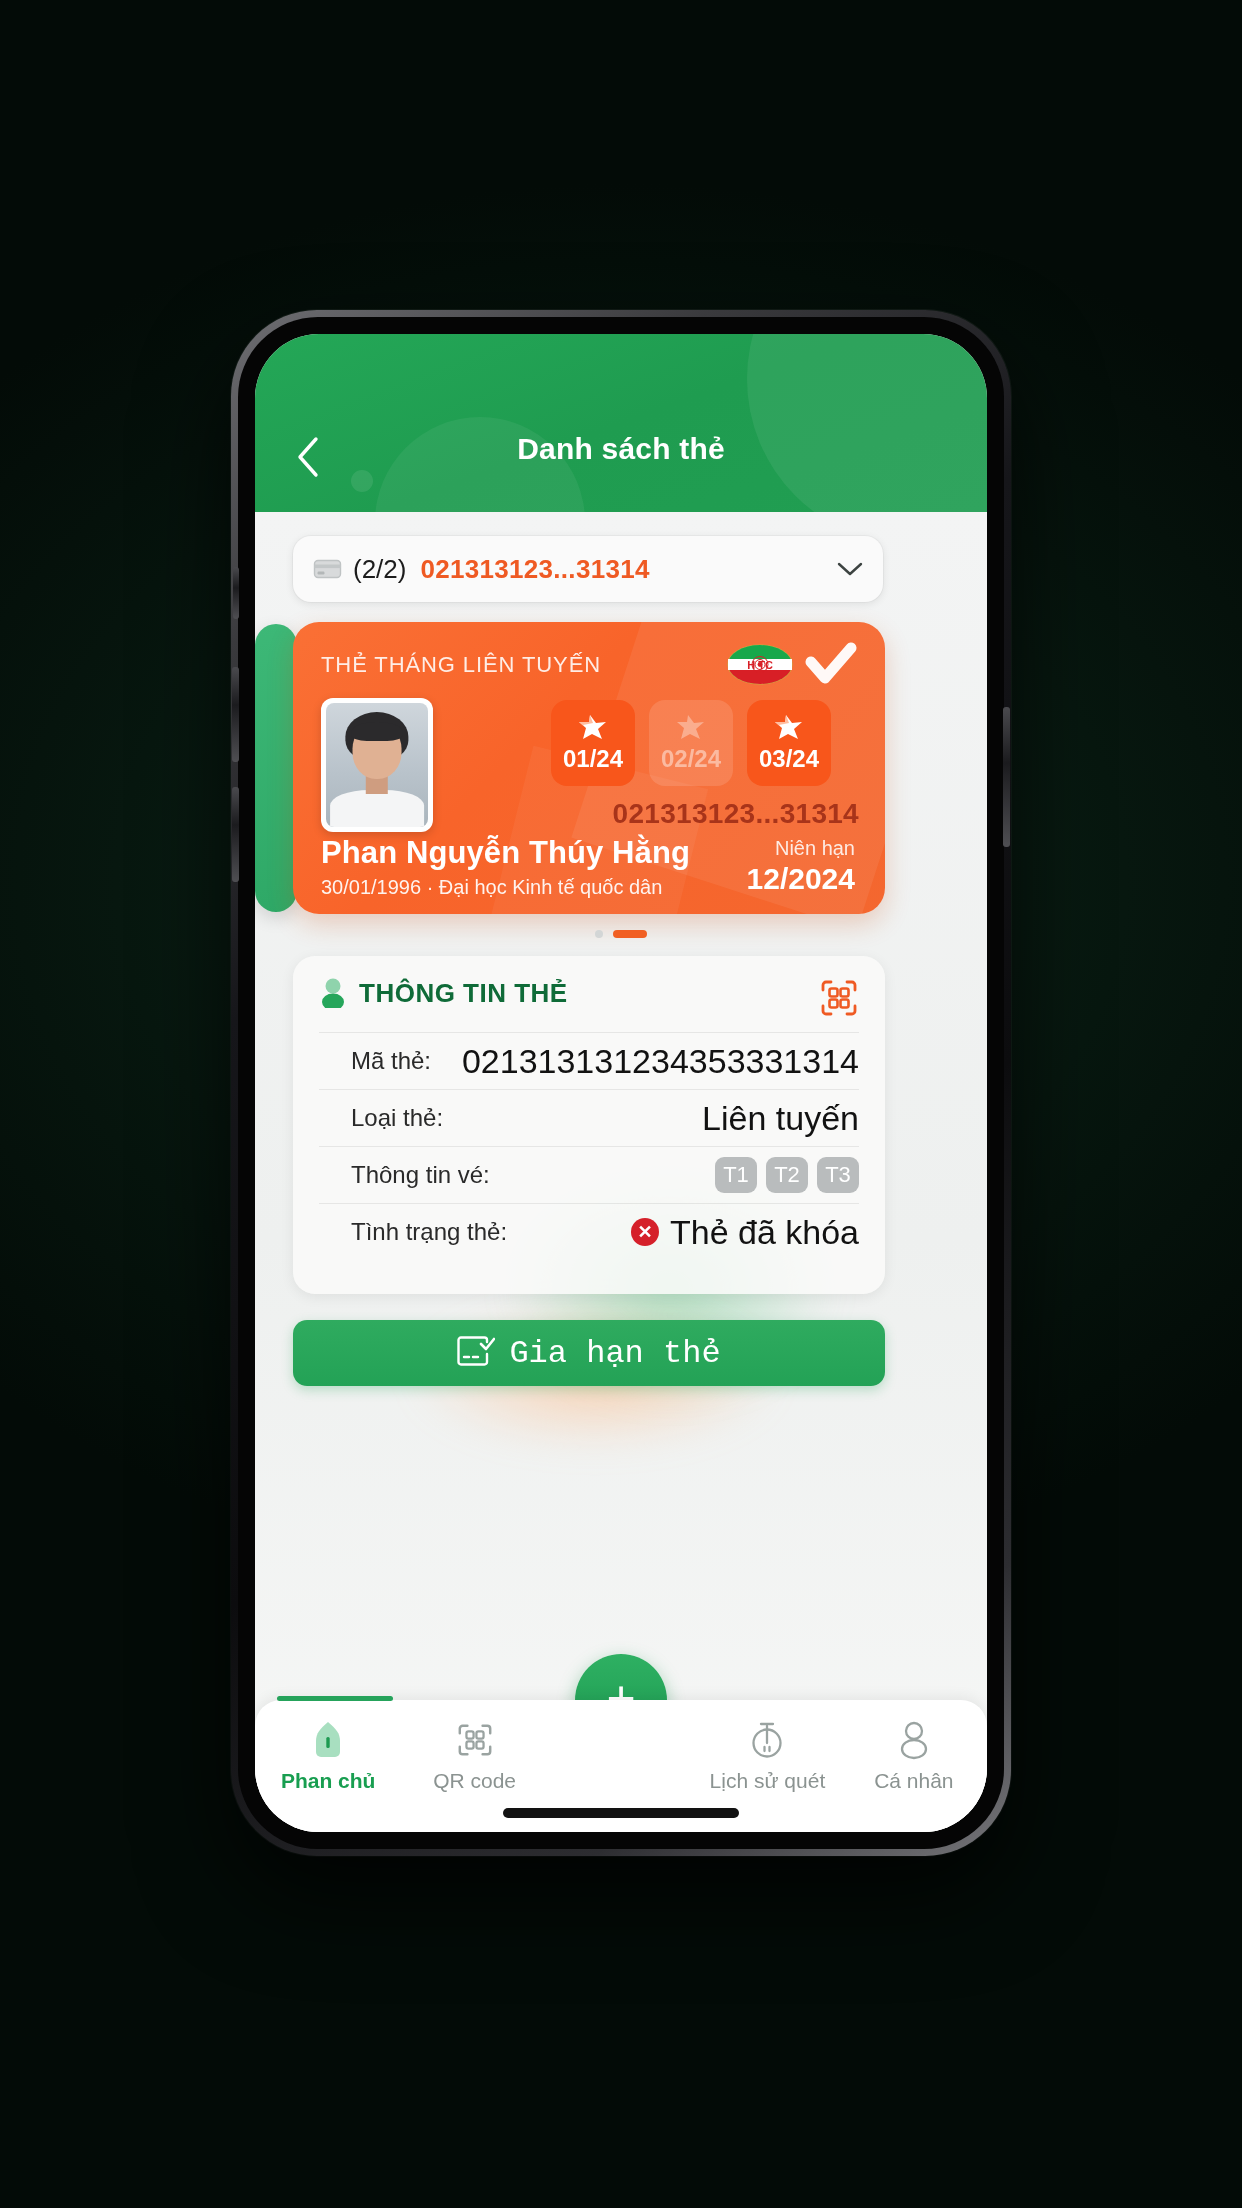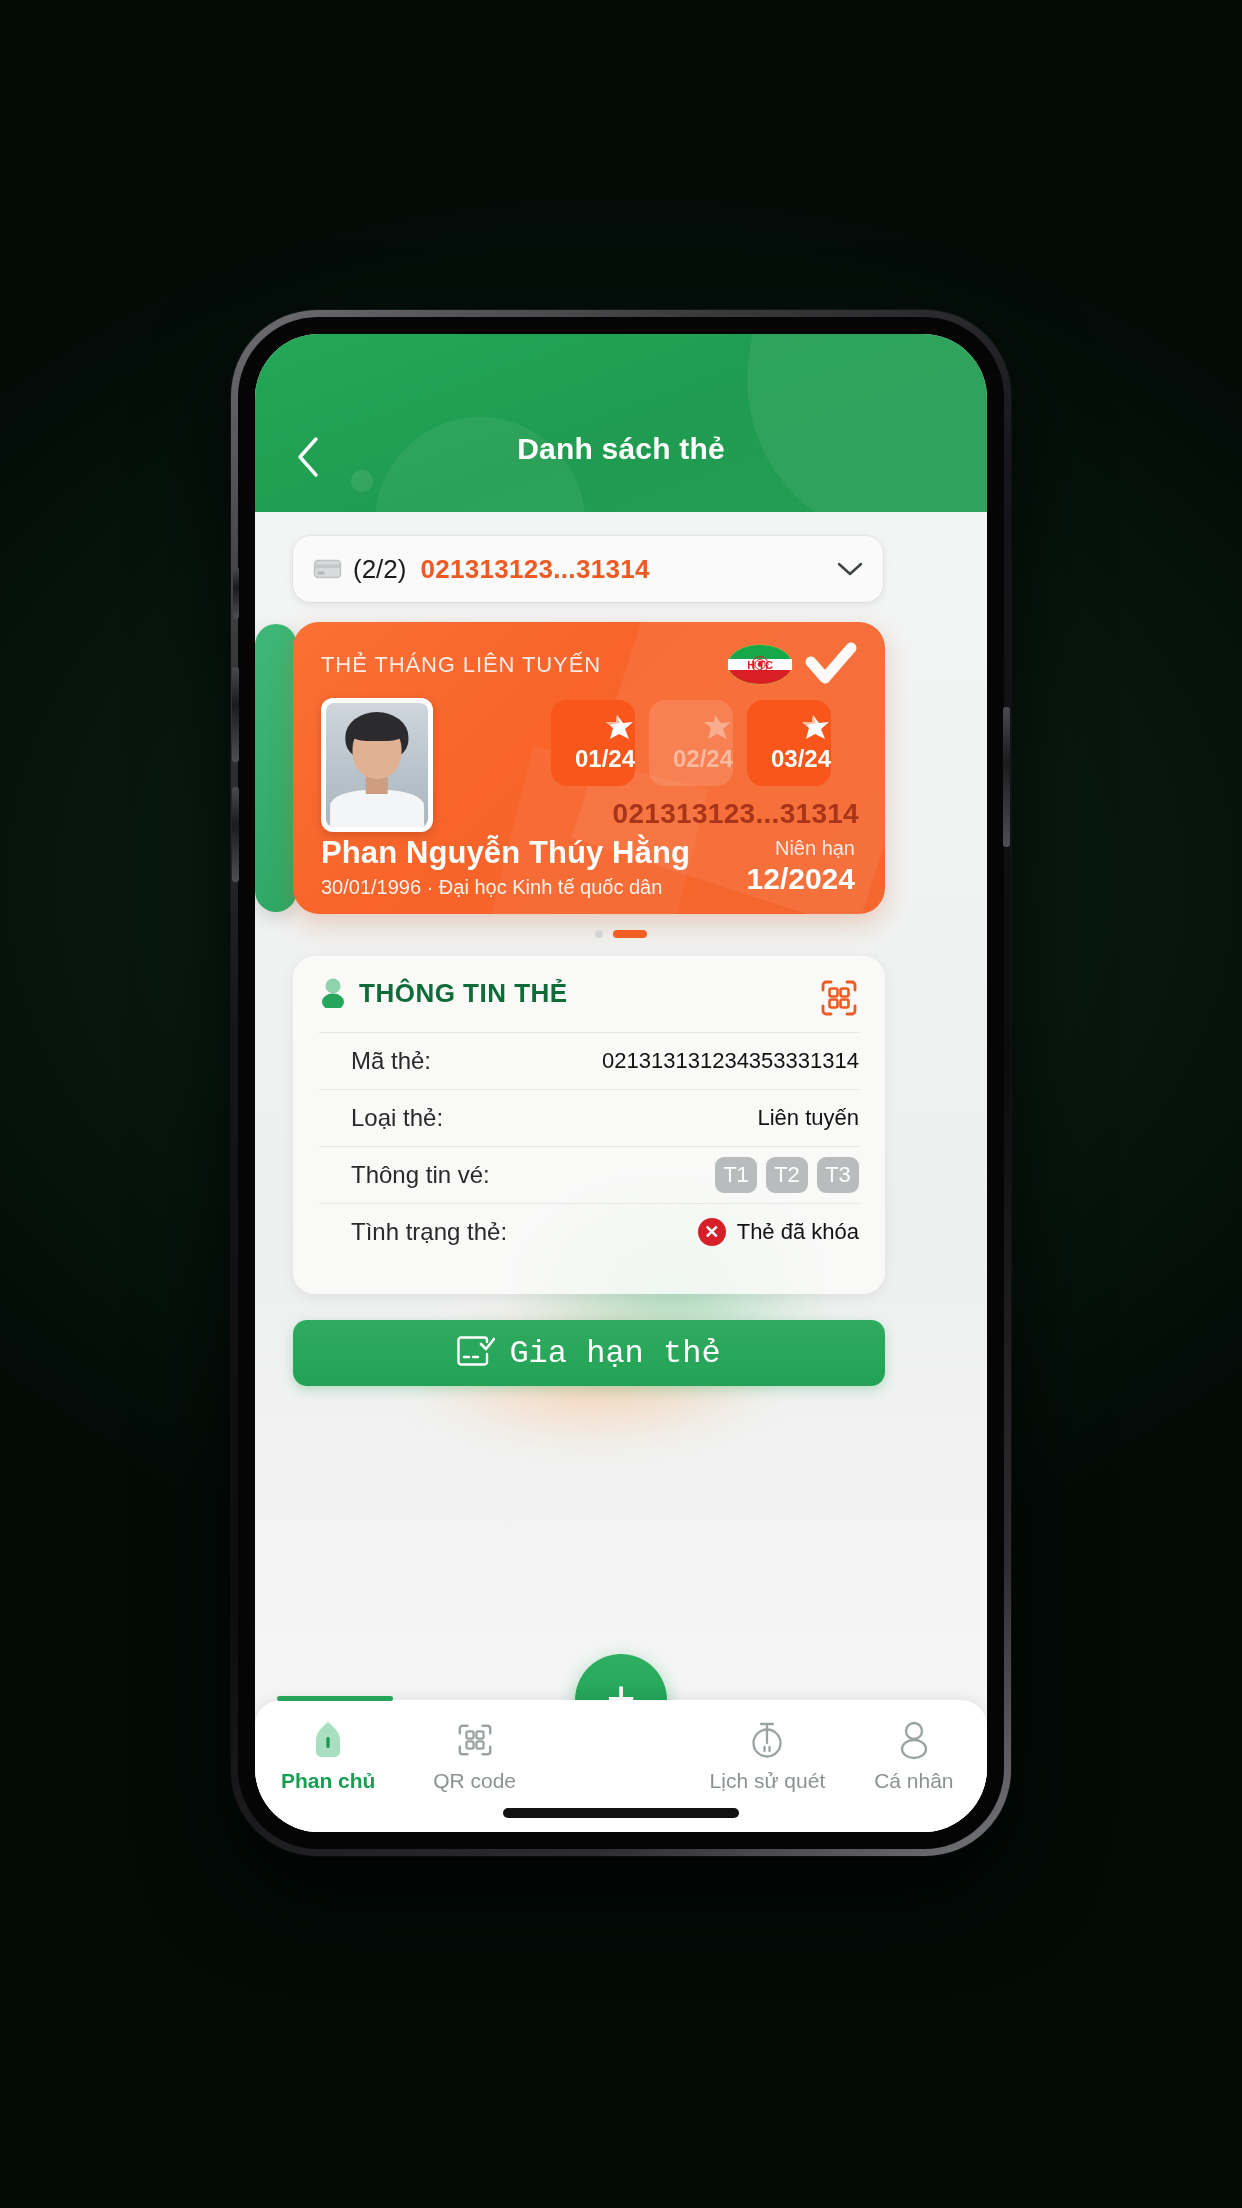--- a/index.html
+++ b/index.html
@@ -207,21 +207,21 @@
   }
 
   #date-chips {
     position: absolute; left: 258px; top: 78px;
     display: flex; gap: 14px;
   }
   .date-chip {
     width: 84px; height: 86px;
     border-radius: 16px;
     display: flex; flex-direction: column;
-    align-items: flex-end; justify-content: center;
+    align-items: center; justify-content: center;
     cursor: pointer;
   }
   .date-chip.on  { background: #f8561b; }
   .date-chip.off { background: rgba(255,255,255,.13); }
   .date-chip .chip-icon { margin-bottom: 4px; }
   .date-chip .chip-label { font-size: 24px; font-weight: bold; }
   .date-chip.on  .chip-label { color: #ffffff; }
   .date-chip.off .chip-label { color: rgba(255,255,255,.45); }
 
   #card-number-big {
@@ -266,21 +266,21 @@
   #info-title { font-size: 26px; font-weight: bold; color: #0f6b38; letter-spacing: .5px; }
   #qr-icon-btn { margin-left: auto; cursor: pointer; }
 
   .info-row {
     display: flex; align-items: center; justify-content: space-between;
     height: 57px;
     border-top: 1px solid rgba(0,0,0,.075);
   }
   .info-row:first-of-type { border-top: none; }
   .info-label { font-size: 24px; color: #2a2a2a; margin-left: 32px; }
-  .info-value { font-size: 22px; color: #121212; }
+  .info-value { font-size: 34px; color: #121212; }
   #ticket-badges { display: flex; gap: 9px; }
   .t-badge {
     min-width: 42px; height: 36px;
     border-radius: 9px;
     background: #b9bcbd;
     color: #fff; font-size: 22px; font-weight: 500;
     display: flex; align-items: center; justify-content: center;
     padding: 0 8px;
   }
   #status-value { display: flex; align-items: center; gap: 11px; }

